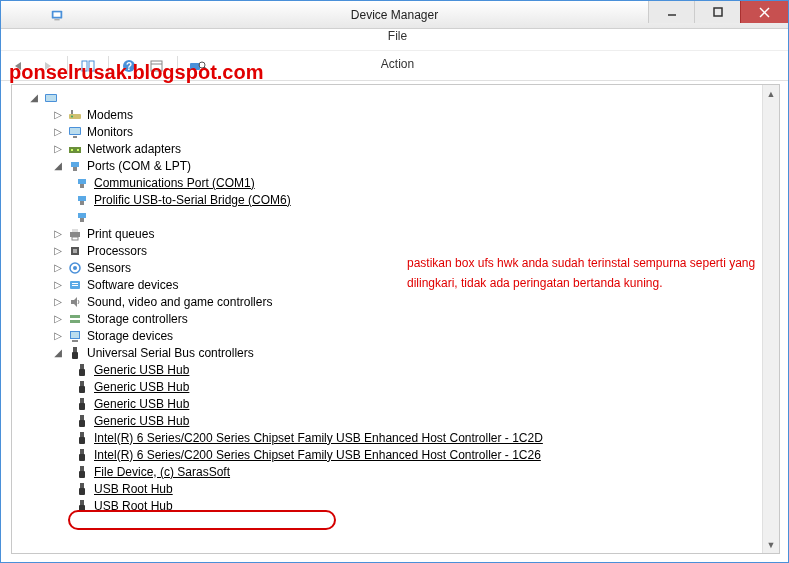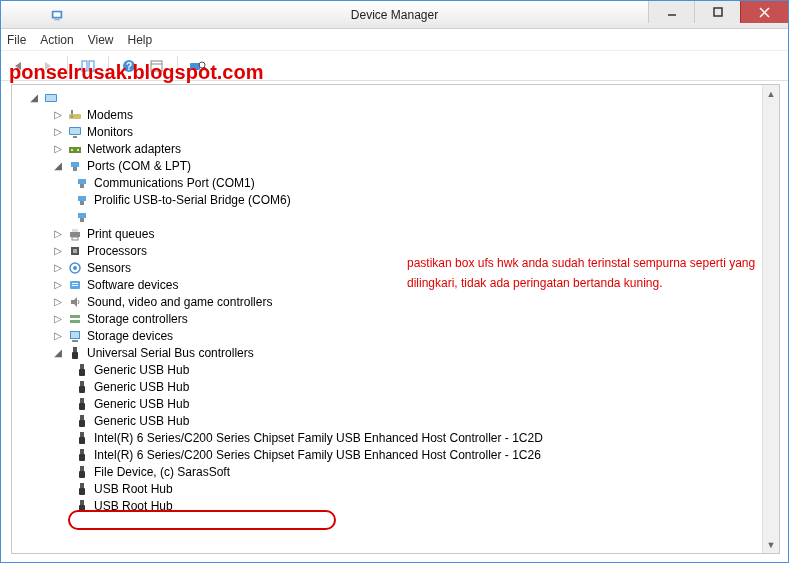--- a/index.html
+++ b/index.html
@@ -36,20 +36,21 @@
     width: 46px; height: 22px; display: flex; align-items: center; justify-content: center;
     font-family: Arial; font-size: 11px; color: #333; border-left: 1px solid #ccc;
     background: #eaeaea;
   }
   .win-btn.close { background: #c75050; color: #fff; border-left: 1px solid #a93030; width: 48px; }
   .win-btn.close svg line { stroke:#fff; }
   .menubar {
     height: 22px; display: flex; align-items: center; padding-left: 6px;
     font-size: 12px; color: #333; gap: 14px; border-bottom: 1px solid #eee;
     position: relative;
+    flex-direction: column;
   }
   .watermark {
     position: absolute; left: 8px; top: 28px; color: #e00000; font-weight: bold;
     font-size: 20px; z-index: 30; pointer-events: none;
     font-family: "Segoe UI", Arial, sans-serif;
     margin-top: 32px;
   }
   .toolbar {
     height: 30px; display: flex; align-items: center; padding-left: 6px; gap: 4px;
     border-bottom: 1px solid #e0e0e0;
@@ -63,21 +64,21 @@
     position: absolute; left: 10px; right: 8px; top: 83px; bottom: 8px;
     border: 1px solid #c8c8c8; background: #fff; overflow: hidden;
   }
   .tree { padding: 4px 2px 4px 2px; font-size: 12px; line-height: 16px; color: #000; }
   .row { display:flex; align-items:center; height:17px; white-space:nowrap; position:relative; }
   .exp { width:12px; height:12px; display:inline-flex; align-items:center; justify-content:center; margin-right:3px; font-size:10px; color:#666; }
   .ico { width:16px; height:16px; display:inline-flex; align-items:center; justify-content:center; margin-right:4px; flex:none; }
   .lbl { }
   .pad1 { padding-left: 14px; }
   .pad2 { padding-left: 38px; }
-  .pad3 { padding-left: 60px; }
+  .pad3 { padding-left: 60px; text-decoration: underline; }
   .scrollbar {
     position:absolute; right:0; top:0; bottom:0; width:17px; background:#f0f0f0;
     border-left:1px solid #e0e0e0; display:flex; flex-direction:column; justify-content:space-between;
   }
   .scroll-arrow { height:17px; display:flex; align-items:center; justify-content:center; color:#666; font-size:9px; }
   .annot {
     position:absolute; left:395px; top:168px; width:360px;
     color:#e00000; font-size:12px; font-family:"Segoe UI",Arial,sans-serif;
     line-height:20px; z-index:20;
   }

